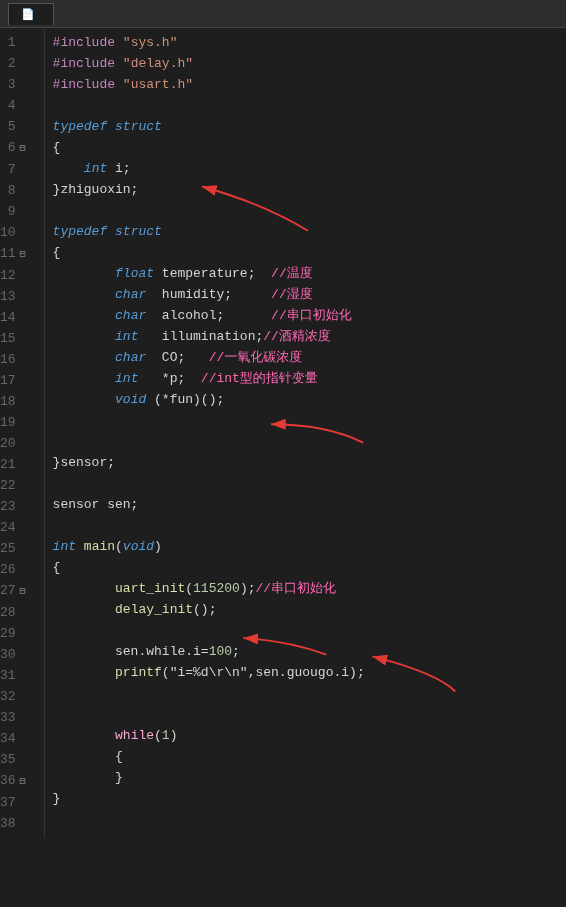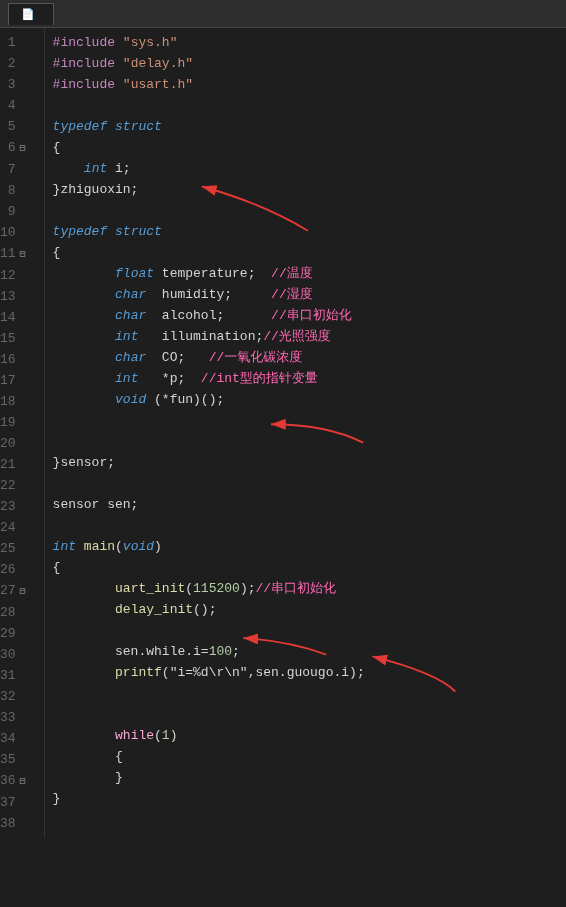--- a/index.html
+++ b/index.html
@@ -177,21 +177,21 @@
       <div class="code-line"><span class="kw-typedef">typedef</span><span class="plain"> </span><span class="kw-struct">struct</span></div>
       <div class="code-line"><span class="plain">{</span></div>
       <div class="code-line"><span class="plain">    </span><span class="kw-int">int</span><span class="plain"> i;</span></div>
       <div class="code-line"><span class="plain">}zhiguoxin;</span></div>
       <div class="code-line">&nbsp;</div>
       <div class="code-line"><span class="kw-typedef">typedef</span><span class="plain"> </span><span class="kw-struct">struct</span></div>
       <div class="code-line"><span class="plain">{</span></div>
       <div class="code-line"><span class="plain">        </span><span class="kw-float">float</span><span class="plain"> temperature;  </span><span class="comment">//温度</span></div>
       <div class="code-line"><span class="plain">        </span><span class="kw-char">char</span><span class="plain">  humidity;     </span><span class="comment">//湿度</span></div>
       <div class="code-line"><span class="plain">        </span><span class="kw-char">char</span><span class="plain">  alcohol;      </span><span class="comment">//串口初始化</span></div>
-      <div class="code-line"><span class="plain">        </span><span class="kw-int">int</span><span class="plain">   illumination;</span><span class="comment">//光照强度</span></div>
+      <div class="code-line"><span class="plain">        </span><span class="kw-int">int</span><span class="plain">   illumination;</span><span class="comment">//酒精浓度</span></div>
       <div class="code-line"><span class="plain">        </span><span class="kw-char">char</span><span class="plain">  CO;   </span><span class="comment">//一氧化碳浓度</span></div>
       <div class="code-line"><span class="plain">        </span><span class="kw-int">int</span><span class="plain">   *p;  </span><span class="comment">//int型的指针变量</span></div>
       <div class="code-line"><span class="plain">        </span><span class="kw-void">void</span><span class="plain"> (*fun)();</span></div>
       <div class="code-line">&nbsp;</div>
       <div class="code-line">&nbsp;</div>
       <div class="code-line"><span class="plain">}sensor;</span></div>
       <div class="code-line">&nbsp;</div>
       <div class="code-line"><span class="plain">sensor sen;</span></div>
       <div class="code-line">&nbsp;</div>
       <div class="code-line"><span class="kw-int">int</span><span class="plain"> </span><span class="func-call">main</span><span class="plain">(</span><span class="kw-void">void</span><span class="plain">)</span></div>

